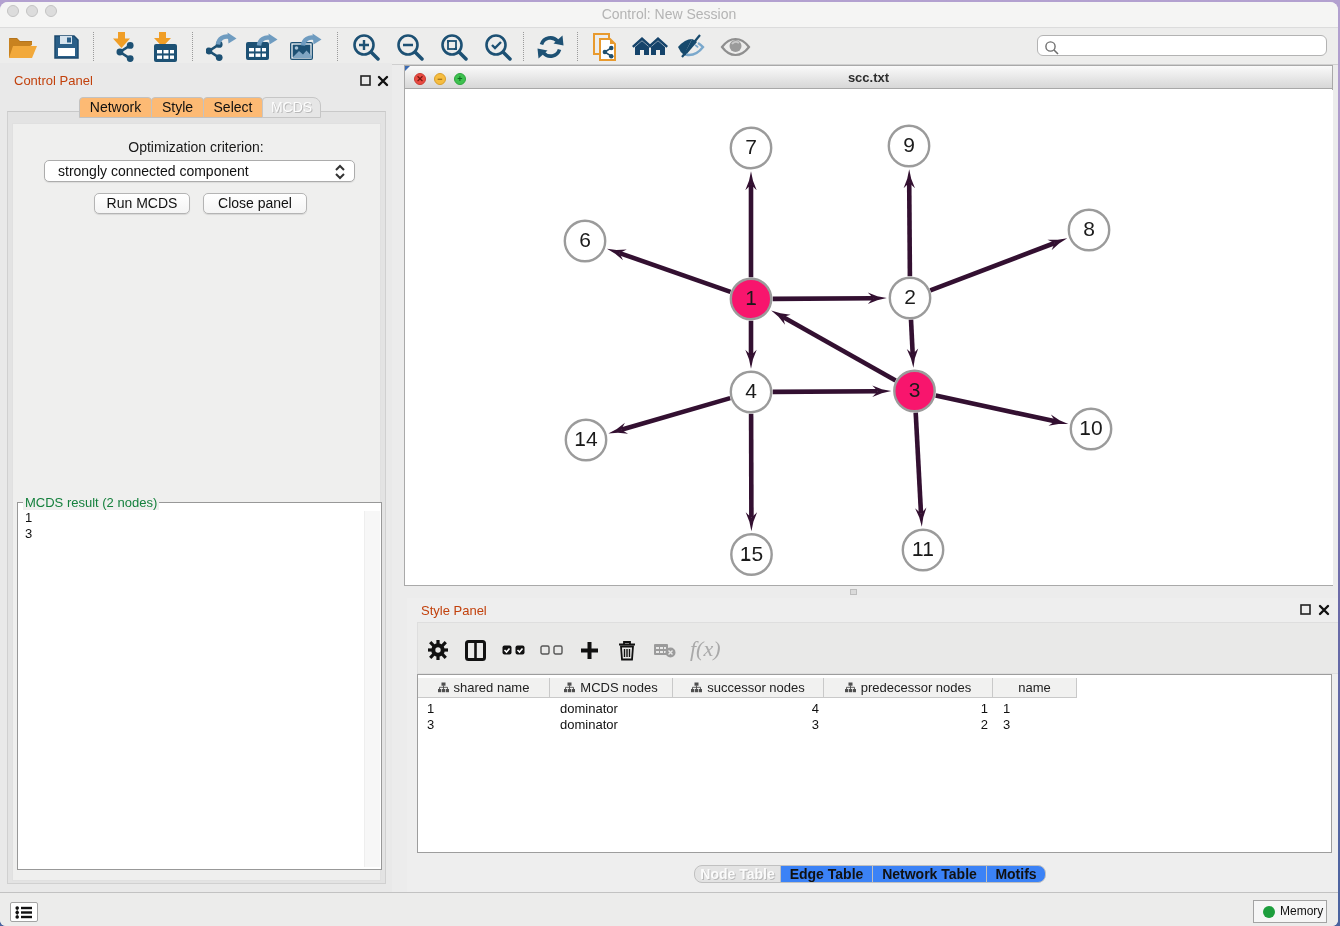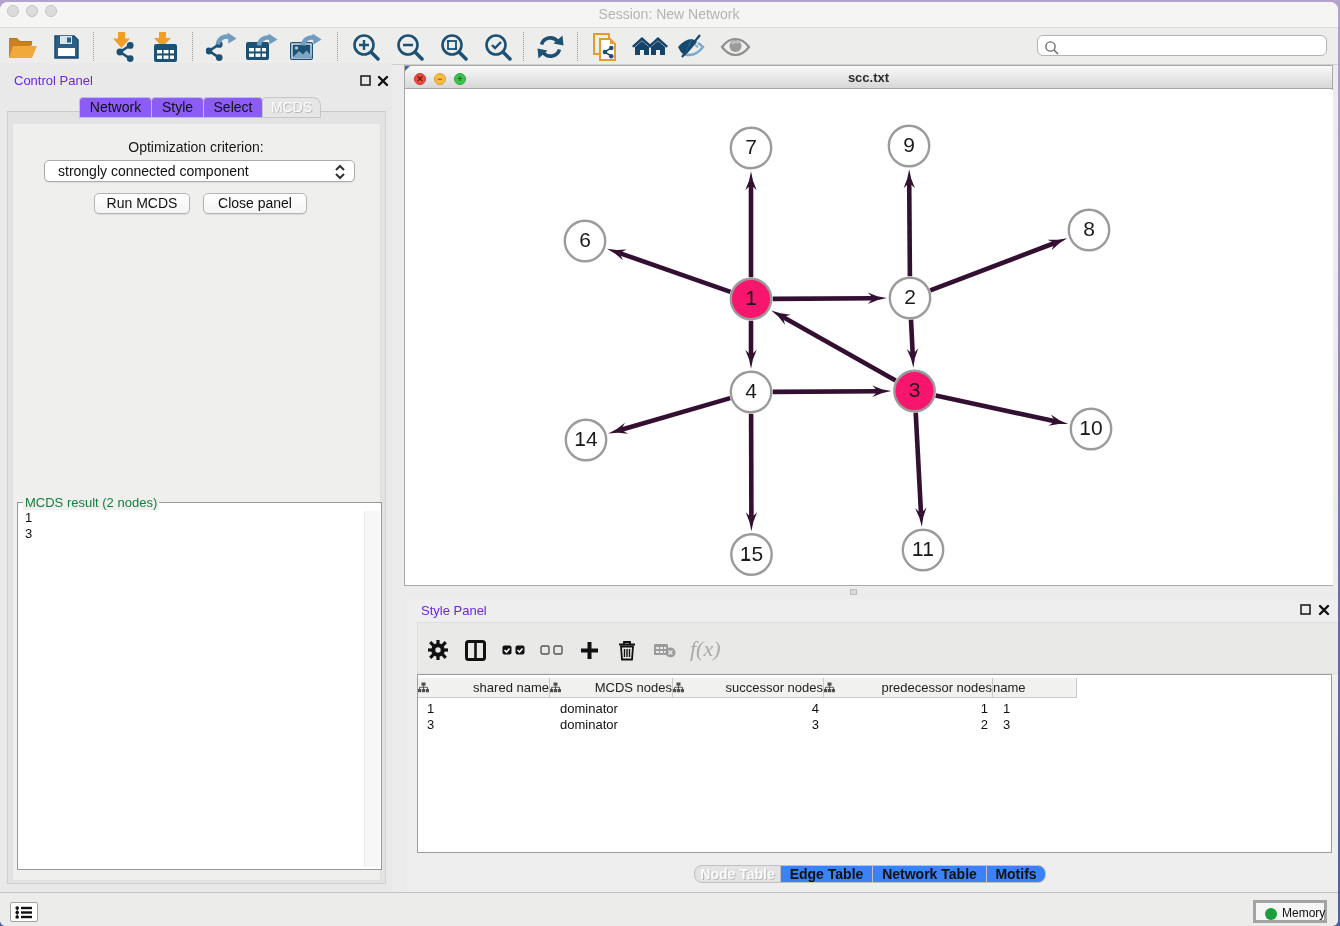--- a/index.html
+++ b/index.html
@@ -9,60 +9,60 @@
 #titlebar{position:absolute;left:0;top:0;width:100%;height:26px;background:#f5f5f4;border-bottom:1px solid #dcdcdc}
 .tlc{position:absolute;top:3px;width:12px;height:12px;border-radius:50%;background:#dcdcdc;border:1px solid #c3c3c3}
 #wtitle{position:absolute;left:0;right:0;top:4px;text-align:center;font-size:14px;color:#b4b4b4}
 
 #toolbar{position:absolute;left:0;top:27px;width:100%;height:36px;background:#ededec;border-bottom:1px solid #cfcfcf}
 .tsep{position:absolute;top:3px;height:29px;width:0;border-left:1px dotted #9a9a9a}
 .ticon{position:absolute;top:2px;z-index:2}
 #search{position:absolute;left:1037px;top:6px;width:290px;height:21px;background:#fff;border:1px solid #b3b3b3;border-radius:6px}
 
 #cp{position:absolute;left:0;top:61px;width:392px;height:829px;background:#e9e9e9}
-.phead{font-size:13px;color:#6d28d9}
+.phead{font-size:13px;color:#c2410c}
 .tabs{position:absolute;display:flex;z-index:3}
-.tab{border:1px solid #c2c2c2;background:#8b5cf6;font-size:14px;color:#111;text-align:center;line-height:19px;height:21px;border-radius:4px 4px 0 0;margin-right:-1px}
+.tab{border:1px solid #c2c2c2;background:#fdba74;font-size:14px;color:#111;text-align:center;line-height:19px;height:21px;border-radius:4px 4px 0 0;margin-right:-1px}
 .tab.sel{background:#e6e6e6;color:#fdfdfd;text-shadow:1px 1px 0 #b9b9b9;border-color:#c6c6c6;border-radius:4px 8px 0 0}
 #cpbody{position:absolute;left:7px;top:48px;width:379px;height:773px;background:#e3e3e3;border:1px solid #d0d0d0;border-top:1px solid #c9c9c9}
 #cpinner{position:absolute;left:4px;top:11px;width:369px;height:758px;background:#efefee;border:1px solid #e0e0e0}
 #optlab{position:absolute;left:0;width:100%;text-align:center;font-size:14px;color:#191919}
 #combo{position:absolute;background:#fff;border:1px solid #acacac;border-radius:5px;font-size:14px;color:#111;box-shadow:0 1px 1px rgba(0,0,0,.08)}
 .btn{position:absolute;background:linear-gradient(#ffffff,#f4f4f4);border:1px solid #b4b4b4;border-radius:5px;font-size:14px;color:#111;text-align:center;box-shadow:0 1px 1px rgba(0,0,0,.10)}
 #mcdsbox{position:absolute;left:17px;top:439px;width:365px;height:368px;background:#fff;border:1px solid #989898}
 #mcdsleg{position:absolute;left:5px;top:-8px;background:#efefee;padding:0 2px;font-size:13px;color:#15803d}
 #mcdssb{position:absolute;right:1px;top:8px;width:16px;height:356px;background:#f7f7f7;border-left:1px solid #eeeeee}
 
 #nfr{position:absolute;left:404px;top:63px;width:929px;height:521px;border:1px solid #a9a9a9;background:#fff}
 #nftitle{position:absolute;left:0;top:0;width:100%;height:23px;background:linear-gradient(#fafafa,#d7d7d7);border-bottom:1px solid #a8a8a8}
 .mac{position:absolute;top:7px;width:12px;height:12px;border-radius:50%;text-align:center;line-height:10px;font-size:9px;font-weight:bold}
 #nfname{position:absolute;left:0;right:0;top:4px;text-align:center;font-size:13px;font-weight:bold;color:#2d2d2d}
 #canvas{position:absolute;left:1px;top:24px;width:927px;height:495px;background:#fff;overflow:hidden}
 #hsplit{position:absolute;left:407px;top:585px;width:933px;height:11px;background:#ececec}
 
 #tp{position:absolute;left:407px;top:596px;width:933px;height:294px;background:#eeeeee}
 #tptools{position:absolute;left:10px;top:24px;width:1096px;height:52px;background:#e9e9e8;border:1px solid #dedede}
 #tbl{position:absolute;left:10px;top:76px;width:915px;height:179px;background:#fff;border:1px solid #9d9d9d}
-.th{position:absolute;top:3px;height:19px;background:#f1f1f0;border-right:1px solid #c9c9c9;display:flex;align-items:center;justify-content:space-between;font-size:13px;color:#222;gap:5px}
+.th{position:absolute;top:3px;height:19px;background:#f1f1f0;border-right:1px solid #c9c9c9;display:flex;align-items:center;justify-content:center;font-size:13px;color:#222;gap:5px}
 .trow{position:absolute;font-size:13px;color:#111;height:16px;line-height:16px}
 .btabs{position:absolute;display:flex}
 .btab{border:1px solid #c0c0c0;background:#3b82f6;font-size:14px;font-weight:bold;color:#111;text-align:center;height:18px;line-height:17px;margin-right:-1px}
 .btab.sel{background:#e3e3e3;color:#fbfbfb;text-shadow:1px 1px 0 #b9b9b9}
 
 #status{position:absolute;left:0;top:890px;width:100%;height:34px;background:#ececeb;border-top:1px solid #c2c2c2}
-#memb{position:absolute;right:11px;top:7px;width:74px;height:23px;background:#f6f6f6;border:3px solid #a3a3a3;font-size:12px;color:#111;line-height:21px;padding-left:26px}
+#memb{position:absolute;right:11px;top:7px;width:74px;height:23px;background:#f6f6f6;border:1px solid #a3a3a3;font-size:12px;color:#111;line-height:21px;padding-left:26px}
 #listb{position:absolute;left:10px;top:9px;width:28px;height:20px;background:#fff;border:1px solid #a3a3a3;border-radius:2px}
 </style></head>
 <body>
 <div id="win">
   <div id="titlebar">
     <div class="tlc" style="left:7px"></div>
       <div class="tlc" style="left:26px"></div>
       <div class="tlc" style="left:45px"></div>
-    <div id="wtitle">Session: New Network</div>
+    <div id="wtitle">Control: New Session</div>
   </div>
   <div id="toolbar">
     <svg class="ticon" style="left:7px;top:5px" width="31" height="26" viewBox="0 0 31 26">
         <path d="M2 4 h8 l3 3 h12 v4 h-21 z" fill="#b4741d"></path>
 <path d="M2 24 L2 5 h8 l3 3 h12 l0 3 z" fill="#c8821f"></path>
 <path d="M6 12 h24 l-5 12 h-23 z" fill="#f2a93b"></path>
       </svg>
 <svg class="ticon" style="left:53px;top:5px" width="27" height="26" viewBox="0 0 27 26">
         <path d="M2 2 h19 l4 4 v18 h-23 z" fill="#2a5f88"></path>
 <path d="M2 2 h19 l4 4 v18 h-23 z" fill="none" stroke="#1c4a6e" stroke-width="1.5"></path>

